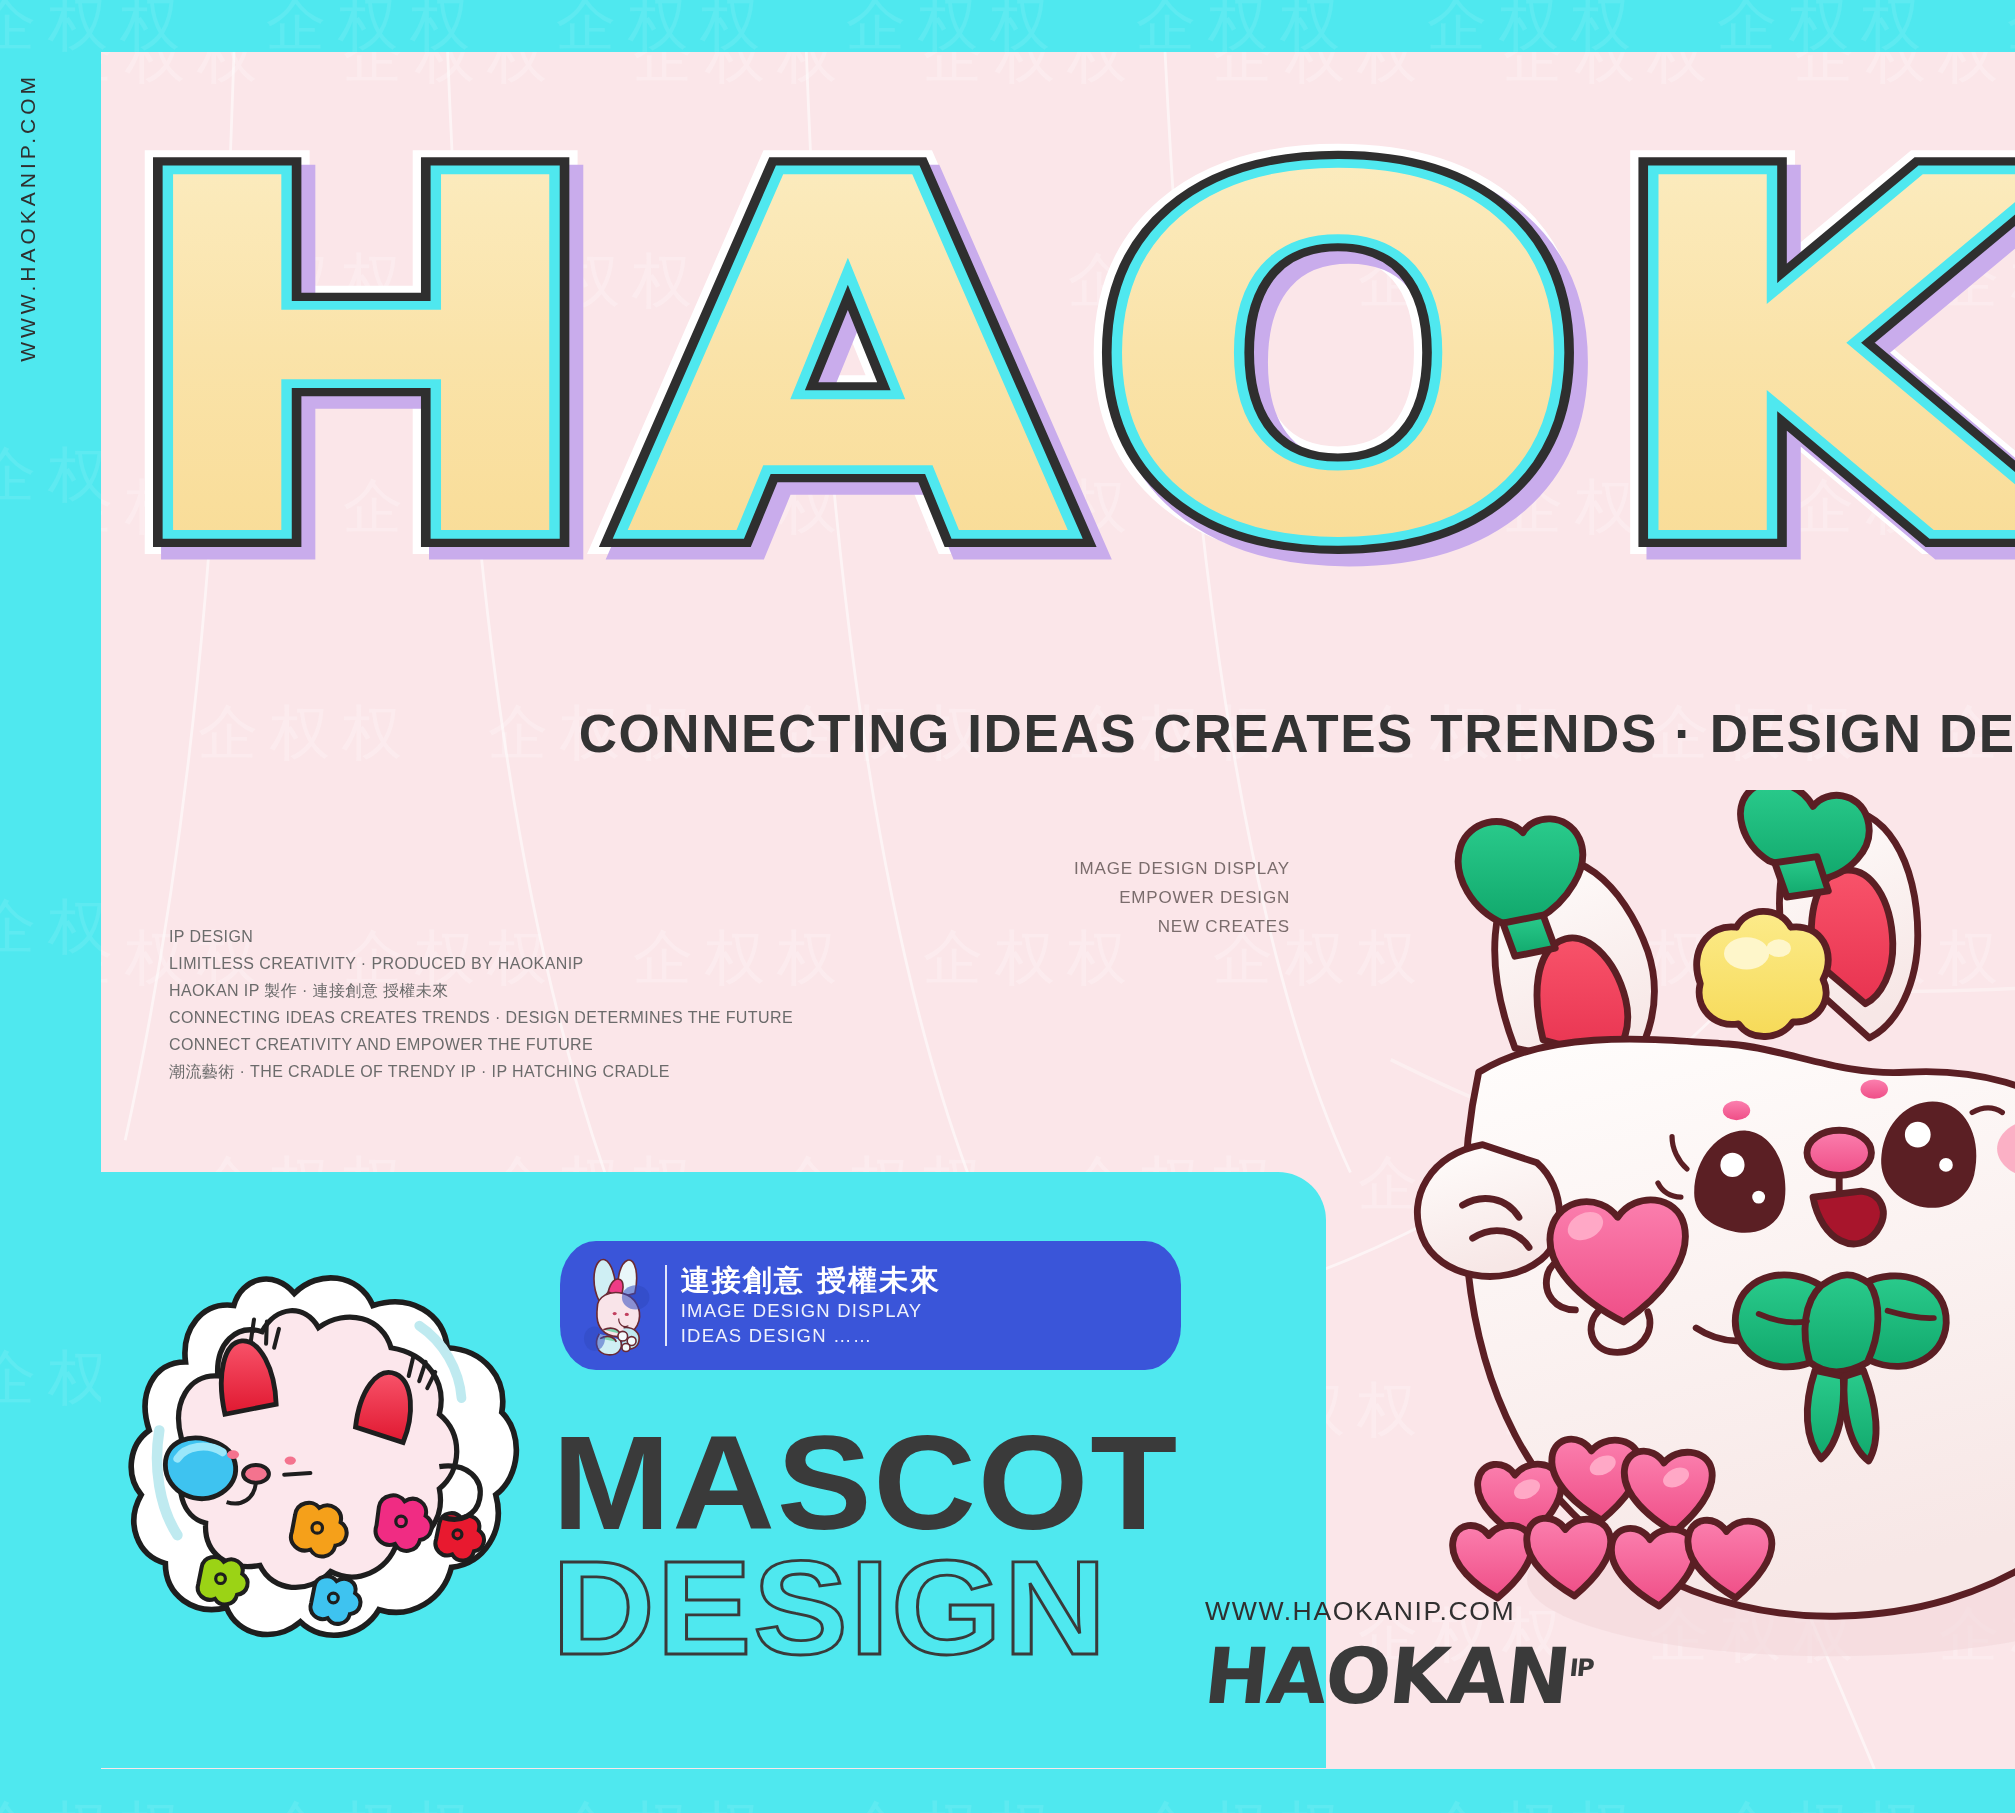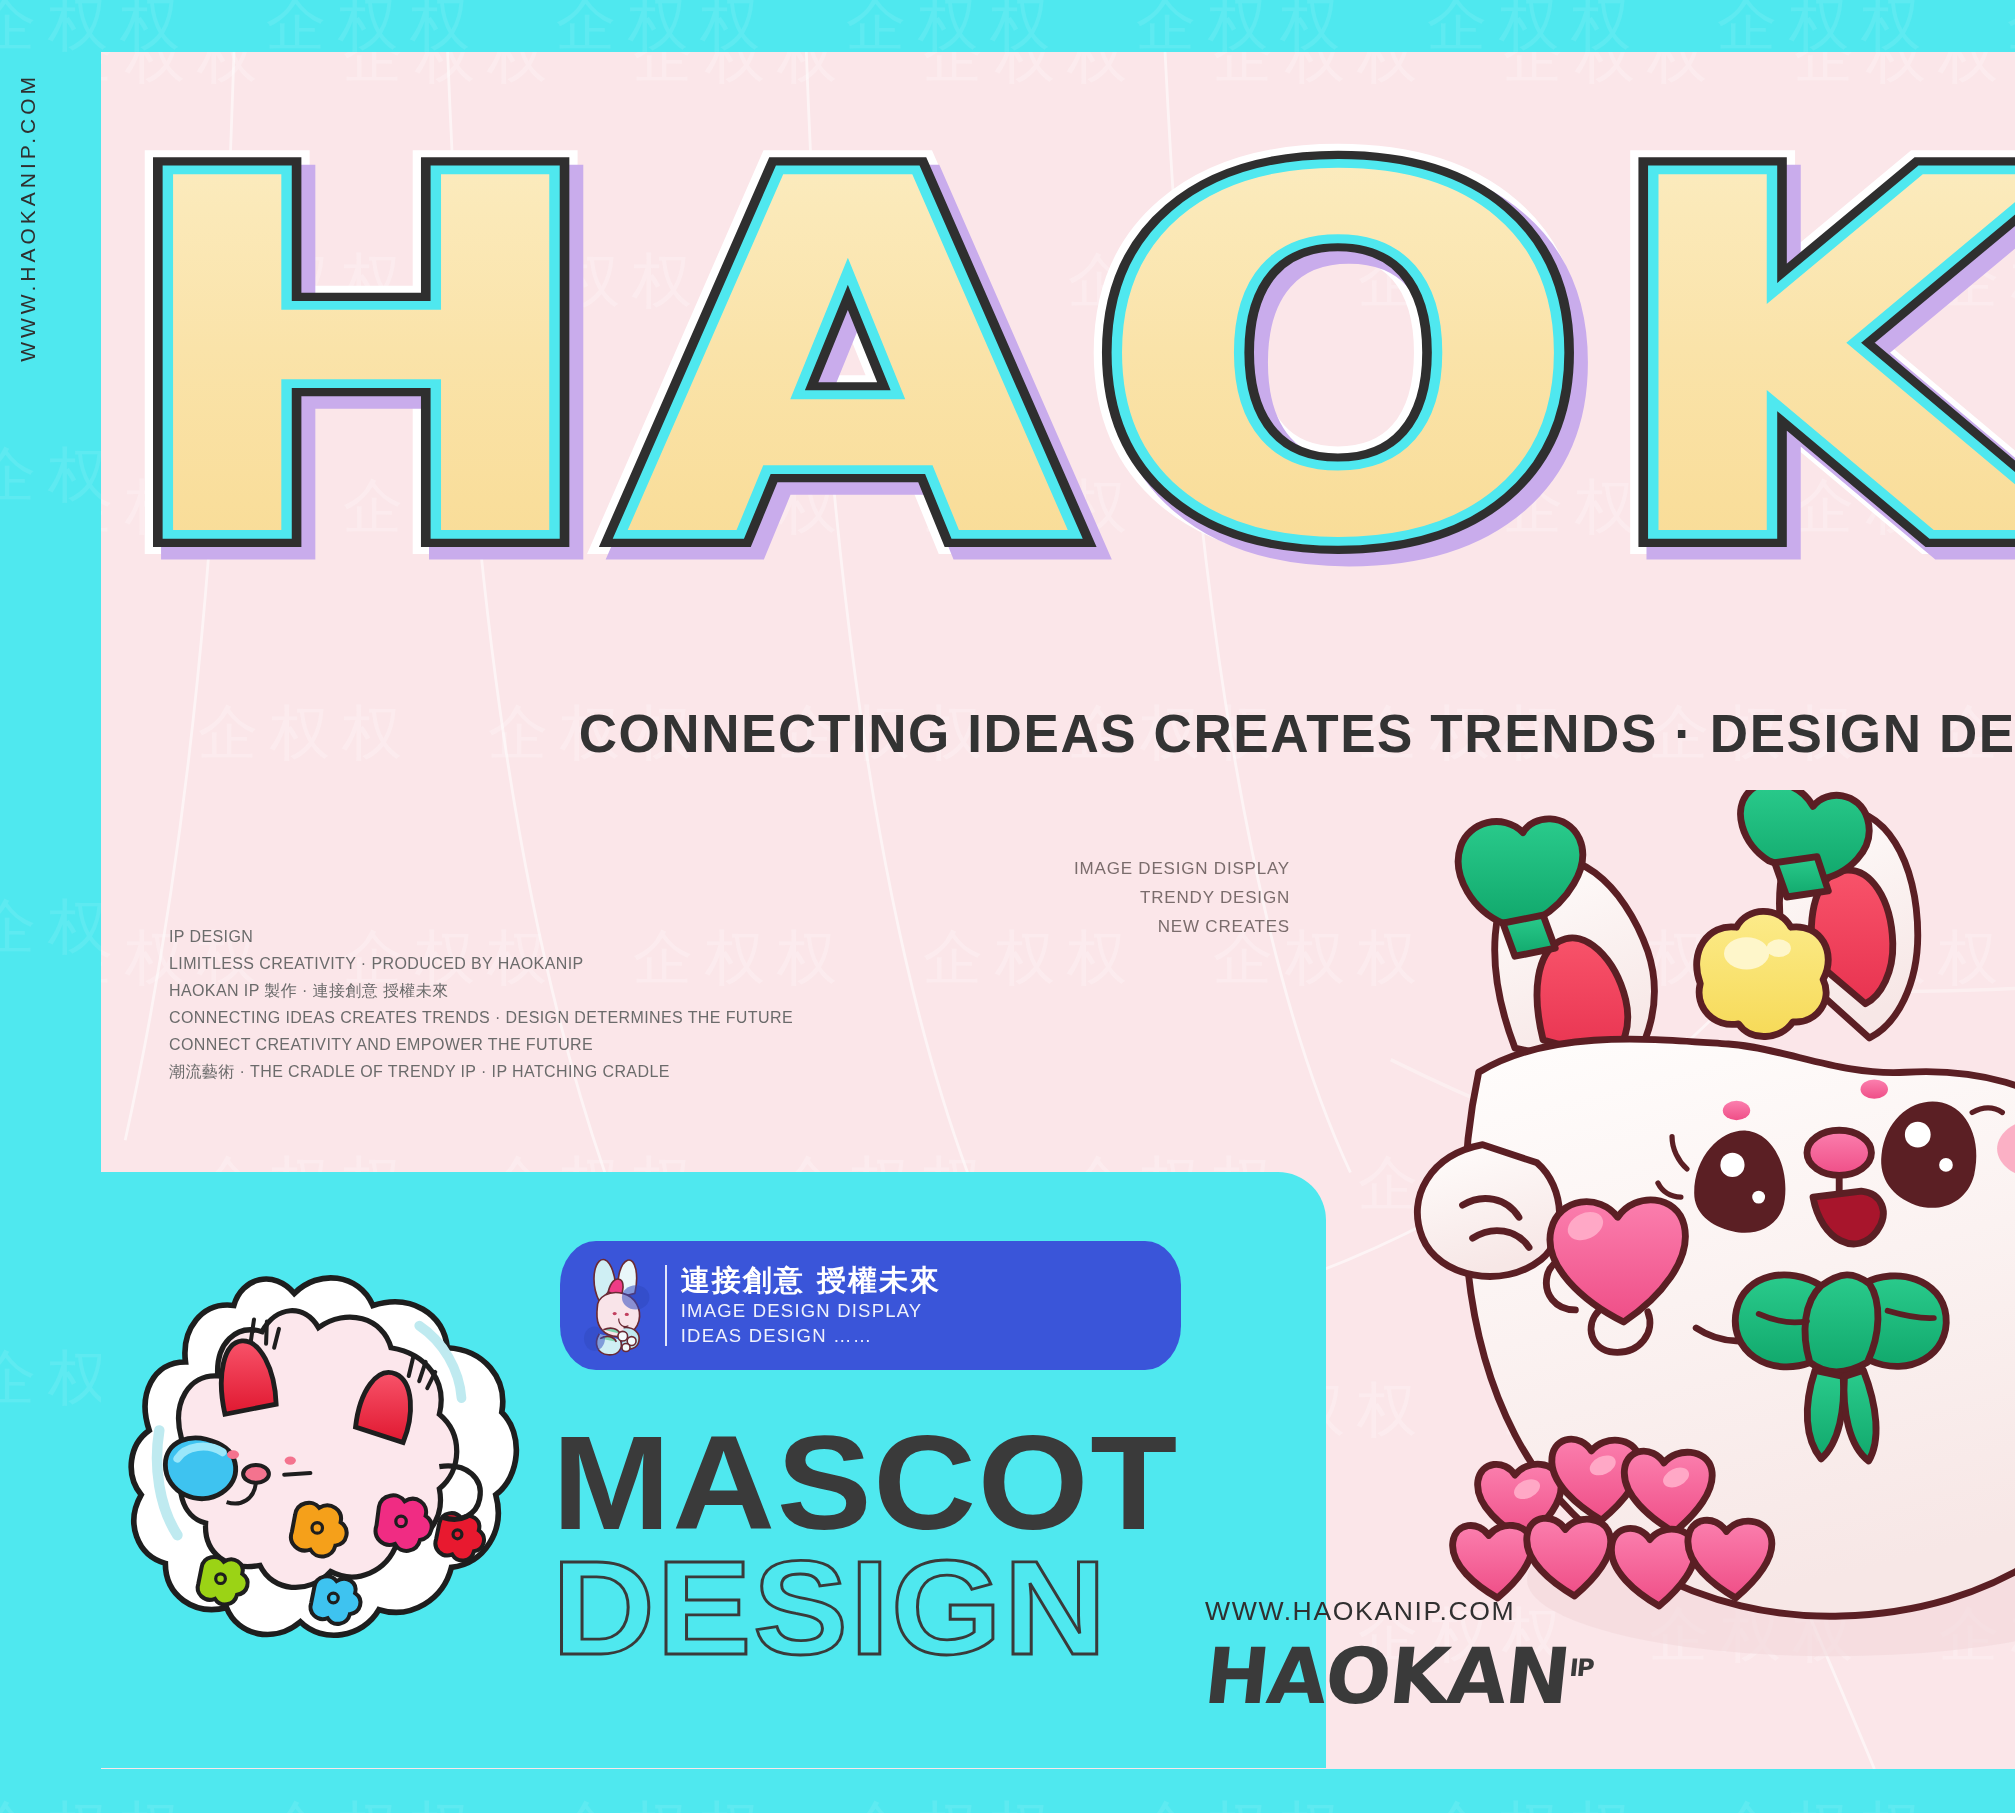--- a/index.html
+++ b/index.html
@@ -361,21 +361,21 @@
     <div class="line">IP DESIGN</div>
     <div class="line">LIMITLESS CREATIVITY · PRODUCED BY HAOKANIP</div>
     <div class="line">HAOKAN IP 製作 · 連接創意 授權未來</div>
     <div class="line">CONNECTING IDEAS CREATES TRENDS · DESIGN DETERMINES THE FUTURE</div>
     <div class="line">CONNECT CREATIVITY AND EMPOWER THE FUTURE</div>
     <div class="line">潮流藝術 · THE CRADLE OF TRENDY IP · IP HATCHING CRADLE</div>
   </div>
 
   <div id="center-block">
     <div>IMAGE DESIGN DISPLAY</div>
-    <div>TRENDY DESIGN</div>
+    <div>EMPOWER DESIGN</div>
     <div>NEW CREATES</div>
   </div>
 
   <svg id="cat-white" viewBox="0 0 2120 2300">
     <defs>
       <linearGradient id="wBody" x1="0" y1="0" x2="0.3" y2="1">
         <stop offset="0%" stop-color="#FFFDFC"></stop>
           <stop offset="100%" stop-color="#F7E7E6"></stop>
       </linearGradient>
       <linearGradient id="grnG" x1="0" y1="0" x2="0" y2="1">

